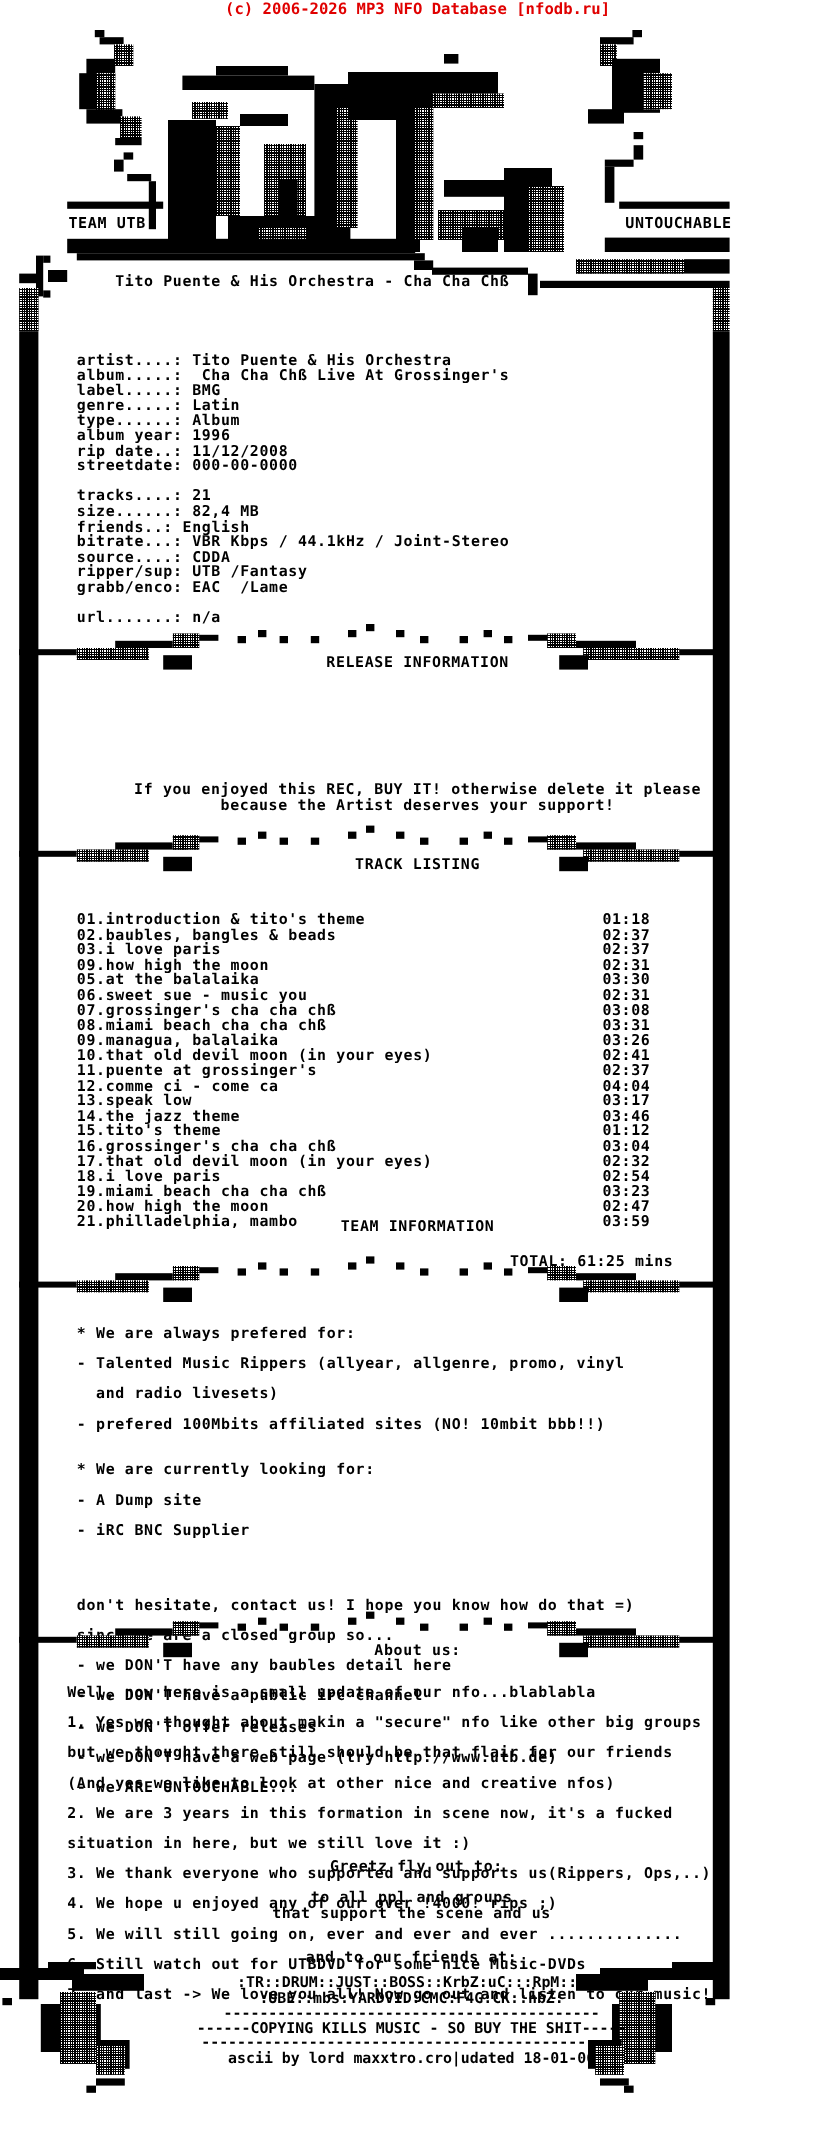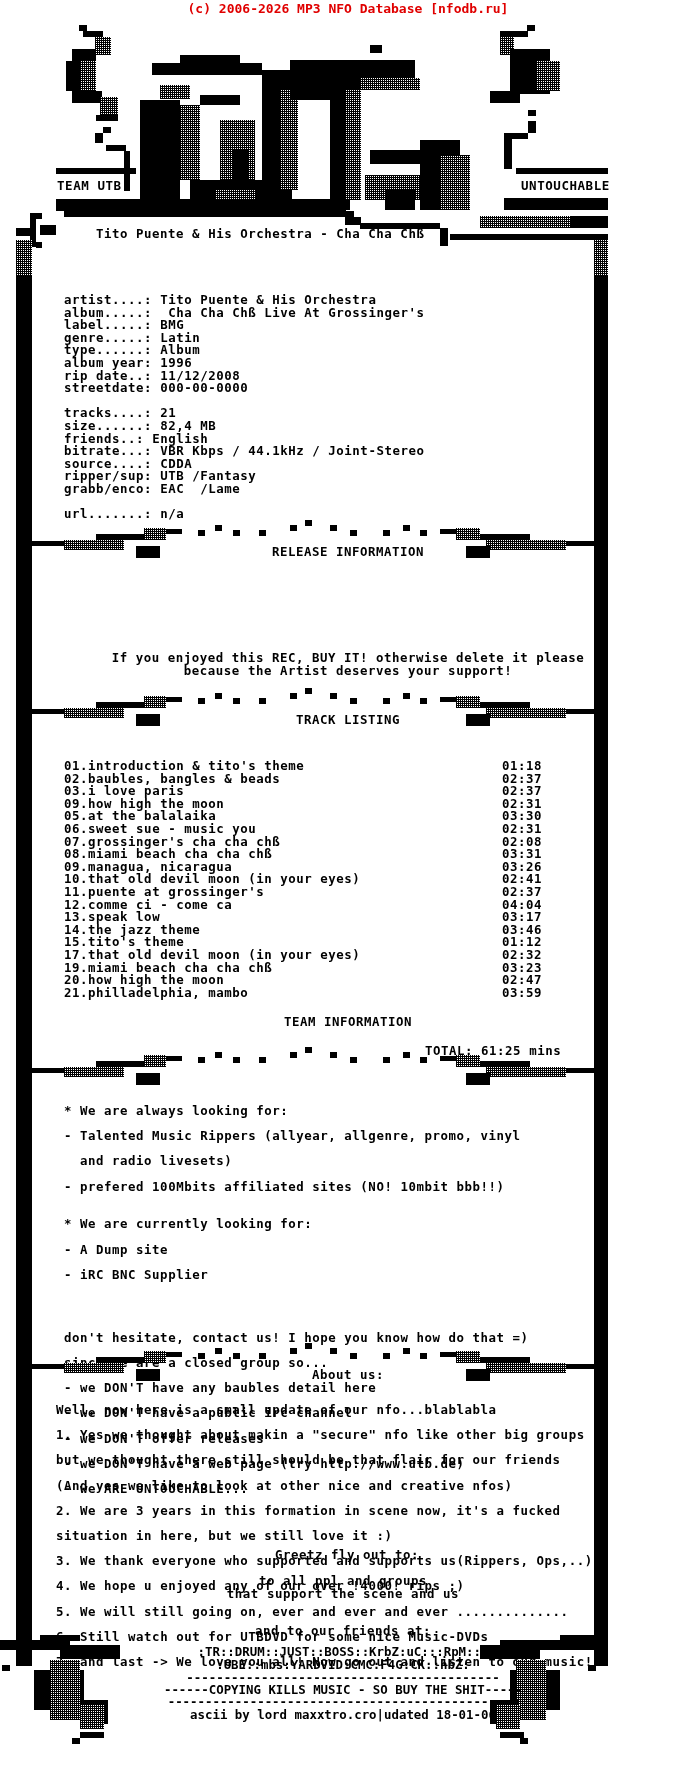--- a/index.html
+++ b/index.html
@@ -183,30 +183,32 @@
 </div>
 <div class="centered t" style="top:714px">TRACK LISTING</div>
 
 <div style="position:absolute;left:64px;top:760px;width:490px;">
   <div class="t" style="position:relative;height:12.6px;width:490px"><span>01</span>.<span>introduction &amp; tito's theme</span><span style="position:absolute;left:438px">01:18</span></div>
   <div class="t" style="position:relative;height:12.6px;width:490px"><span>02</span>.<span>baubles, bangles &amp; beads</span><span style="position:absolute;left:438px">02:37</span></div>
   <div class="t" style="position:relative;height:12.6px;width:490px"><span>03</span>.<span>i love paris</span><span style="position:absolute;left:438px">02:37</span></div>
   <div class="t" style="position:relative;height:12.6px;width:490px"><span>09</span>.<span>how high the moon</span><span style="position:absolute;left:438px">02:31</span></div>
   <div class="t" style="position:relative;height:12.6px;width:490px"><span>05</span>.<span>at the balalaika</span><span style="position:absolute;left:438px">03:30</span></div>
   <div class="t" style="position:relative;height:12.6px;width:490px"><span>06</span>.<span>sweet sue - music you</span><span style="position:absolute;left:438px">02:31</span></div>
-  <div class="t" style="position:relative;height:12.6px;width:490px"><span>07</span>.<span>grossinger's cha cha chß</span><span style="position:absolute;left:438px">02:08</span></div>
+  <div class="t" style="position:relative;height:12.6px;width:490px"><span>07</span>.<span>grossinger's cha cha chß</span><span style="position:absolute;left:438px">03:08</span></div>
   <div class="t" style="position:relative;height:12.6px;width:490px"><span>08</span>.<span>miami beach cha cha chß</span><span style="position:absolute;left:438px">03:31</span></div>
-  <div class="t" style="position:relative;height:12.6px;width:490px"><span>09</span>.<span>managua, nicaragua</span><span style="position:absolute;left:438px">03:26</span></div>
+  <div class="t" style="position:relative;height:12.6px;width:490px"><span>09</span>.<span>managua, balalaika</span><span style="position:absolute;left:438px">03:26</span></div>
   <div class="t" style="position:relative;height:12.6px;width:490px"><span>10</span>.<span>that old devil moon (in your eyes)</span><span style="position:absolute;left:438px">02:41</span></div>
   <div class="t" style="position:relative;height:12.6px;width:490px"><span>11</span>.<span>puente at grossinger's</span><span style="position:absolute;left:438px">02:37</span></div>
   <div class="t" style="position:relative;height:12.6px;width:490px"><span>12</span>.<span>comme ci - come ca</span><span style="position:absolute;left:438px">04:04</span></div>
   <div class="t" style="position:relative;height:12.6px;width:490px"><span>13</span>.<span>speak low</span><span style="position:absolute;left:438px">03:17</span></div>
   <div class="t" style="position:relative;height:12.6px;width:490px"><span>14</span>.<span>the jazz theme</span><span style="position:absolute;left:438px">03:46</span></div>
   <div class="t" style="position:relative;height:12.6px;width:490px"><span>15</span>.<span>tito's theme</span><span style="position:absolute;left:438px">01:12</span></div>
+  <div class="t" style="position:relative;height:12.6px;width:490px"><span>16</span>.<span>grossinger's cha cha chß</span><span style="position:absolute;left:438px">03:04</span></div>
   <div class="t" style="position:relative;height:12.6px;width:490px"><span>17</span>.<span>that old devil moon (in your eyes)</span><span style="position:absolute;left:438px">02:32</span></div>
+  <div class="t" style="position:relative;height:12.6px;width:490px"><span>18</span>.<span>i love paris</span><span style="position:absolute;left:438px">02:54</span></div>
   <div class="t" style="position:relative;height:12.6px;width:490px"><span>19</span>.<span>miami beach cha cha chß</span><span style="position:absolute;left:438px">03:23</span></div>
   <div class="t" style="position:relative;height:12.6px;width:490px"><span>20</span>.<span>how high the moon</span><span style="position:absolute;left:438px">02:47</span></div>
   <div class="t" style="position:relative;height:12.6px;width:490px"><span>21</span>.<span>philladelphia, mambo</span><span style="position:absolute;left:438px">03:59</span></div>
 </div>
 
 <span class="t" style="left:425px;top:1045px">TOTAL: 61:25 mins</span>
 
 <div>
   <div class="blk" style="left:16px;top:1068px;width:50px;height:5px"></div>
   <div class="blk" style="left:96px;top:1061px;width:60px;height:6px"></div>
@@ -228,21 +230,21 @@
   <div class="blk" style="left:440px;top:1056px;width:20px;height:5px"></div>
   <div class="dth" style="left:456px;top:1055px;width:24px;height:12px"></div>
   <div class="blk" style="left:480px;top:1061px;width:50px;height:6px"></div>
   <div class="dth" style="left:486px;top:1067px;width:80px;height:10px"></div>
   <div class="blk" style="left:566px;top:1068px;width:30px;height:5px"></div>
   <div class="blk" style="left:466px;top:1073px;width:24px;height:12px"></div>
 </div>
 <div class="centered t" style="top:1016px">TEAM INFORMATION</div>
 
 <div style="position:absolute;left:64px;top:1105px">
-  <div class="t" style="position:relative">* We are always looking for:</div>
+  <div class="t" style="position:relative">* We are always prefered for:</div>
   <div class="t" style="position:relative;top:12.6px">- Talented Music Rippers (allyear, allgenre, promo, vinyl</div>
   <div class="t" style="position:relative;top:25.2px">  and radio livesets)</div>
   <div class="t" style="position:relative;top:37.8px">- prefered 100Mbits affiliated sites (NO! 10mbit bbb!!)</div>
   <div class="t" style="position:relative;top:63px">* We are currently looking for:</div>
   <div class="t" style="position:relative;top:75.6px">- A Dump site</div>
   <div class="t" style="position:relative;top:88.2px">- iRC BNC Supplier</div>
   <div class="t" style="position:relative;top:138.6px">don't hesitate, contact us! I hope you know how do that =)</div>
   <div class="t" style="position:relative;top:151.2px">since we are a closed group so...</div>
   <div class="t" style="position:relative;top:163.8px">- we DON'T have any baubles detail here</div>
   <div class="t" style="position:relative;top:176.4px">- we DON'T have a public irc channel</div>

